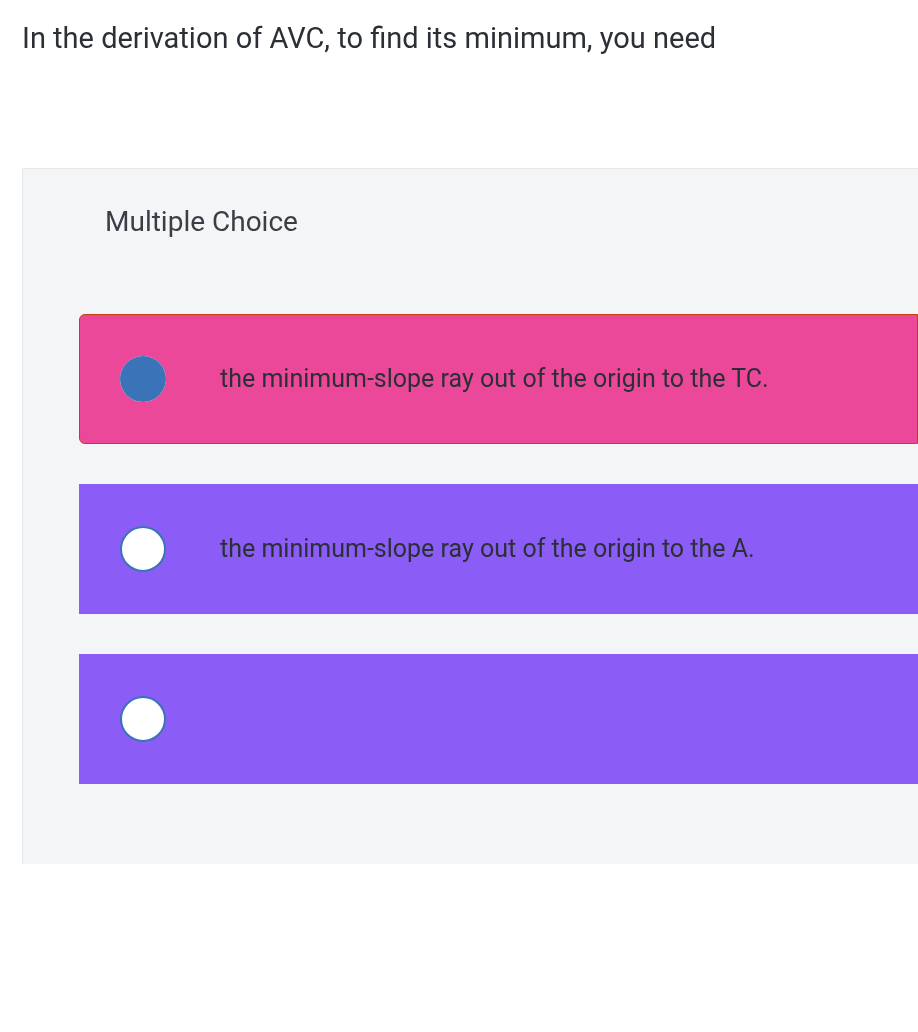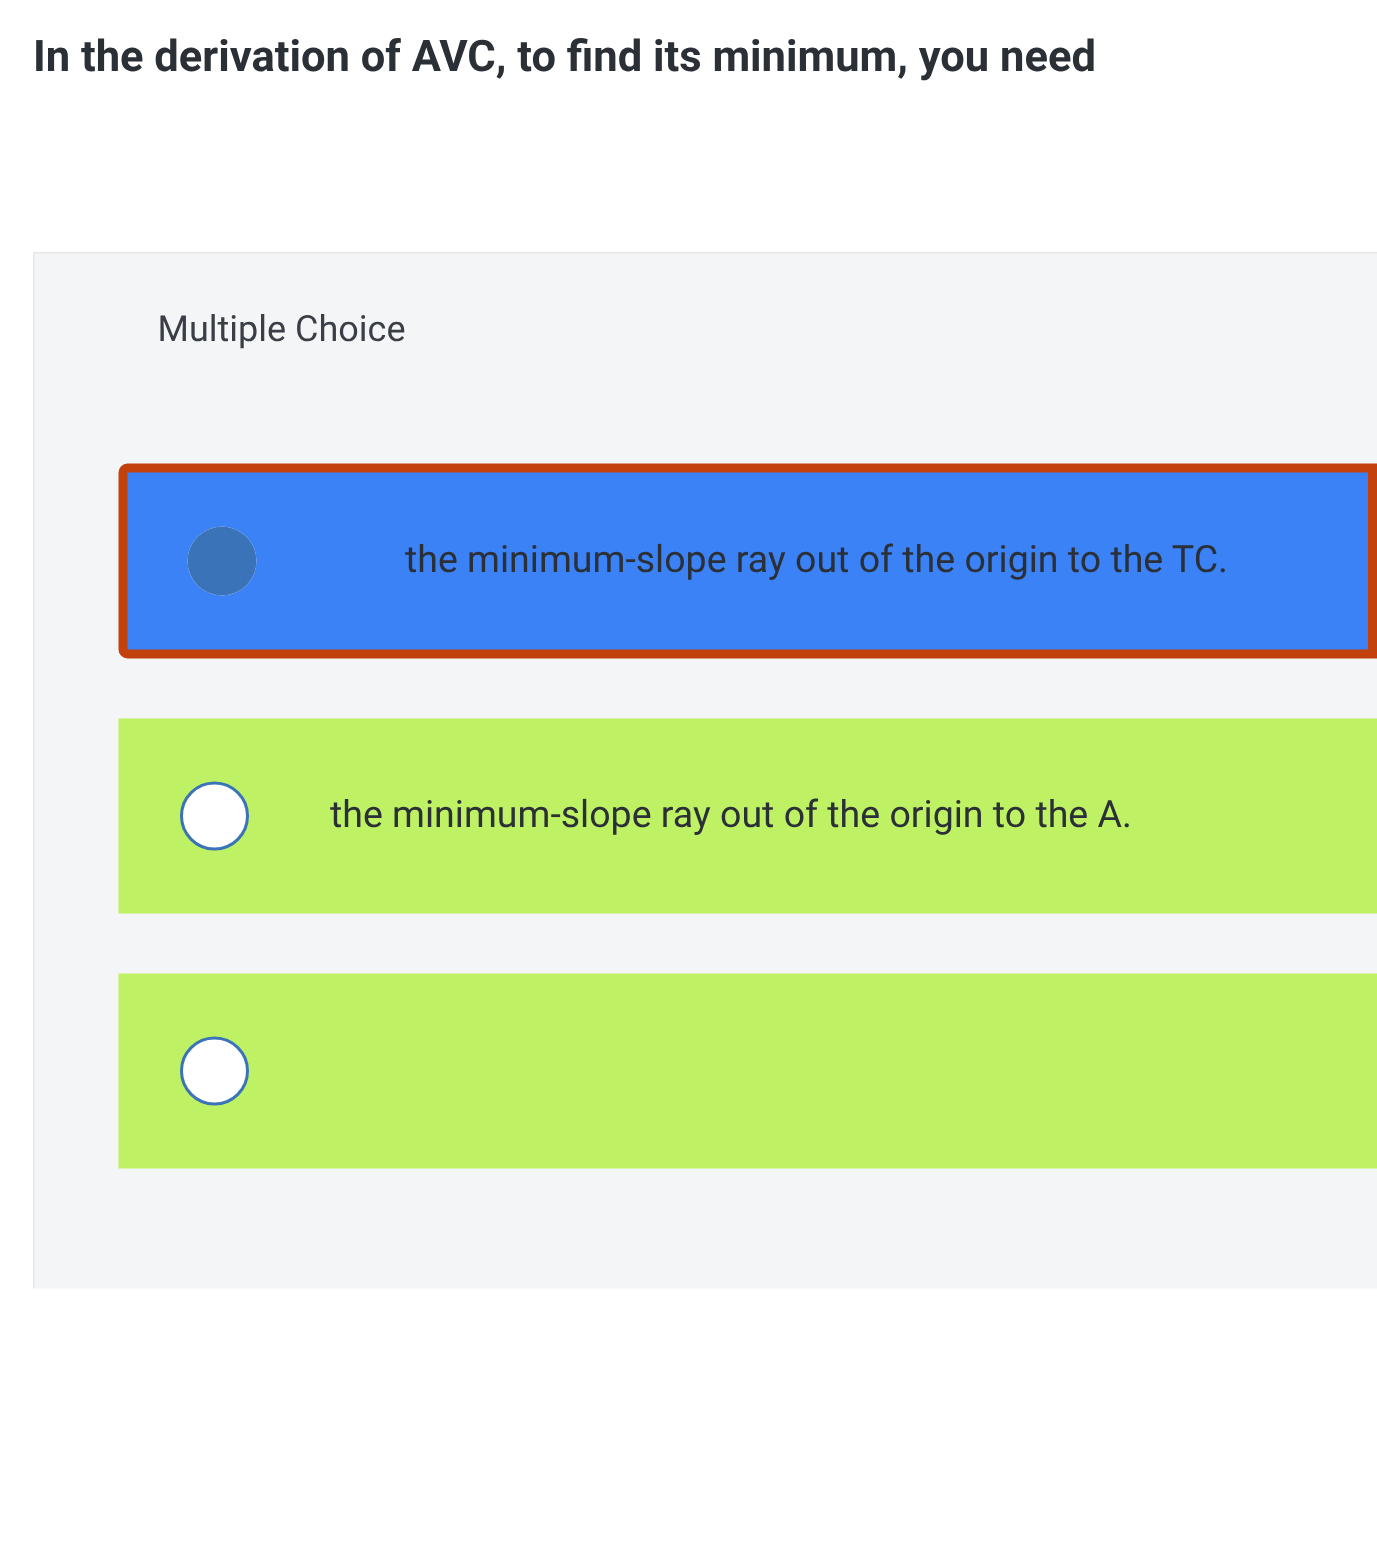--- a/index.html
+++ b/index.html
@@ -6,57 +6,56 @@
     body {
       font-family: -apple-system, BlinkMacSystemFont, "Segoe UI", Roboto, Helvetica, Arial, sans-serif;
       background: #ffffff;
       color: #2b2f36;
       width: 918px;
       height: 1032px;
       overflow: hidden;
     }
     .question-text {
       font-size: 29px;
-      font-weight: 700;
+      font-weight: 400;
       color: #2b2f36;
       padding: 20px 35px 0 22px;
       line-height: 1.3;
     }
     .mc-container {
       margin-top: 110px;
       margin-left: 22px;
       background: #f4f5f6;
       border-top: 1px solid #e5e7e9;
       border-left: 1px solid #e5e7e9;
       padding-bottom: 40px;
     }
     .mc-header {
       padding: 36px 0 36px 82px;
-      font-size: 24px;
+      font-size: 28px;
       font-weight: 400;
       color: #3a3f47;
     }
     .options-wrap {
       padding: 40px 0 0 56px;
     }
     .option {
       display: flex;
       align-items: center;
-      background: #bef264;
+      background: #8b5cf6;
       margin-bottom: 40px;
       min-height: 130px;
       padding: 0 20px 0 40px;
       cursor: pointer;
       border: 1px solid transparent;
     }
     .option.selected {
-      background: #3b82f6;
-      border: 6px solid #c2410c;
+      background: #ec4899;
+      border: 1px solid #c2410c;
       border-radius: 6px 0 0 6px;
-      gap: 45px;
     }
     .radio {
       width: 46px;
       height: 46px;
       border-radius: 50%;
       border: 2px solid #3b73b9;
       background: #ffffff;
       flex: 0 0 46px;
       display: flex;
       align-items: center;

